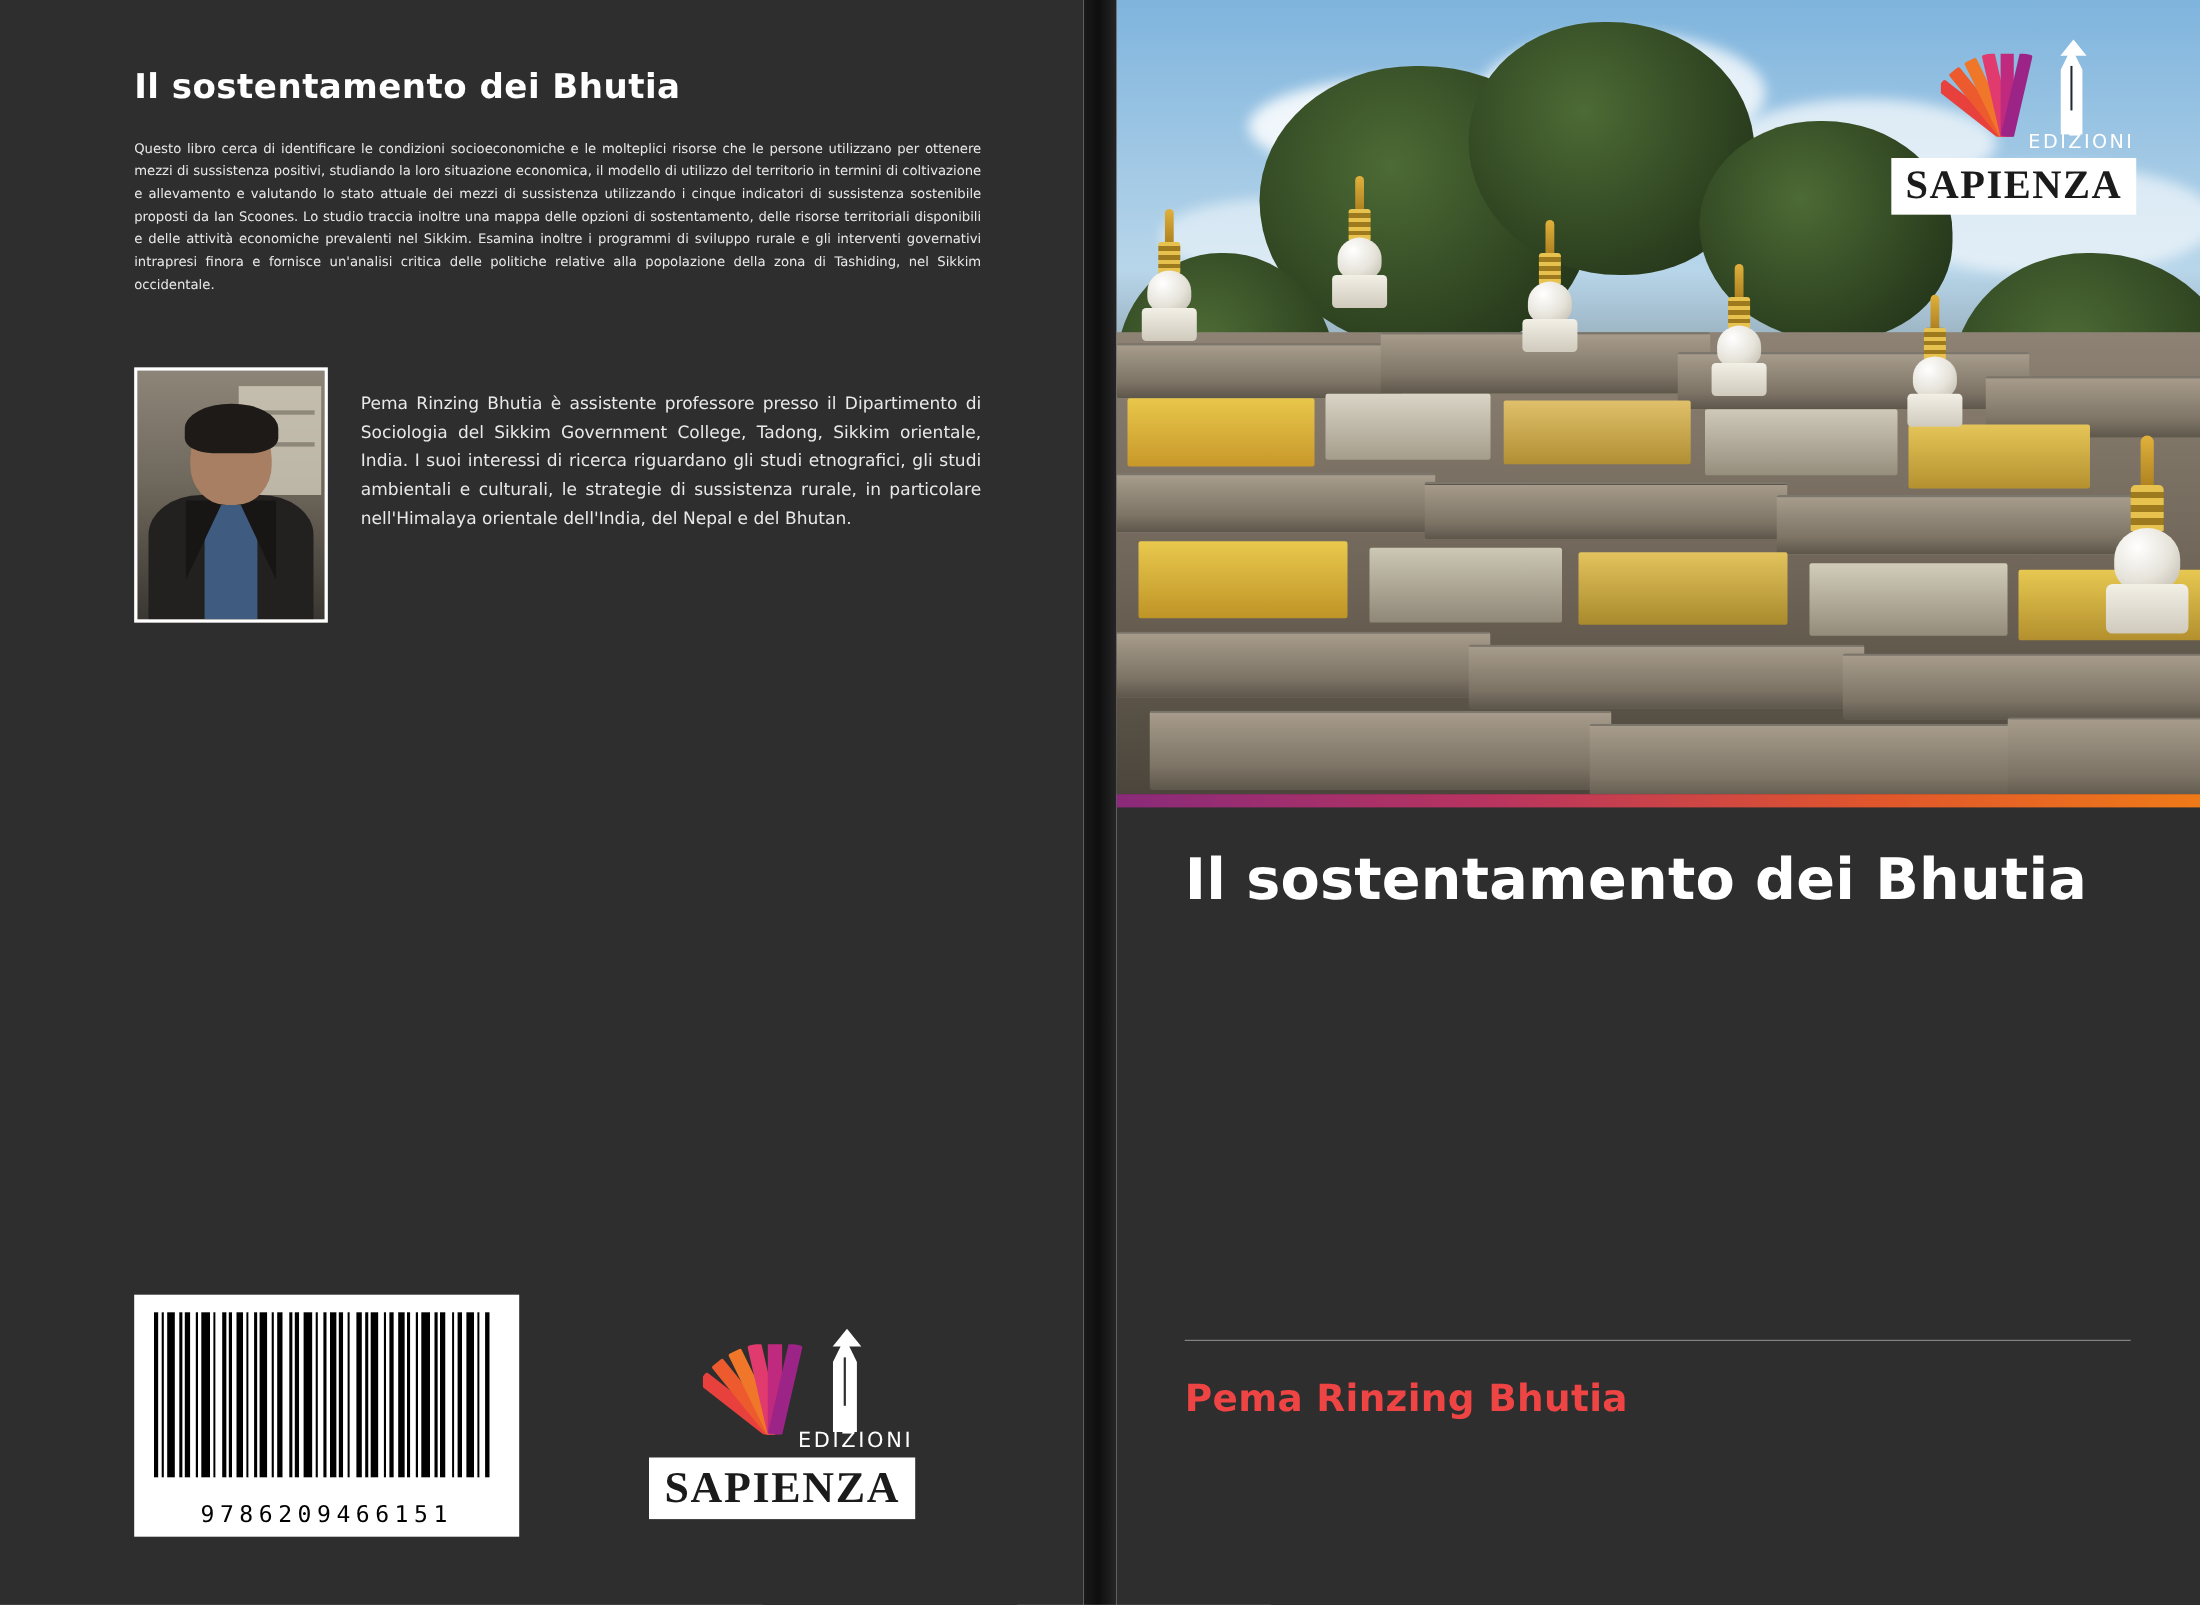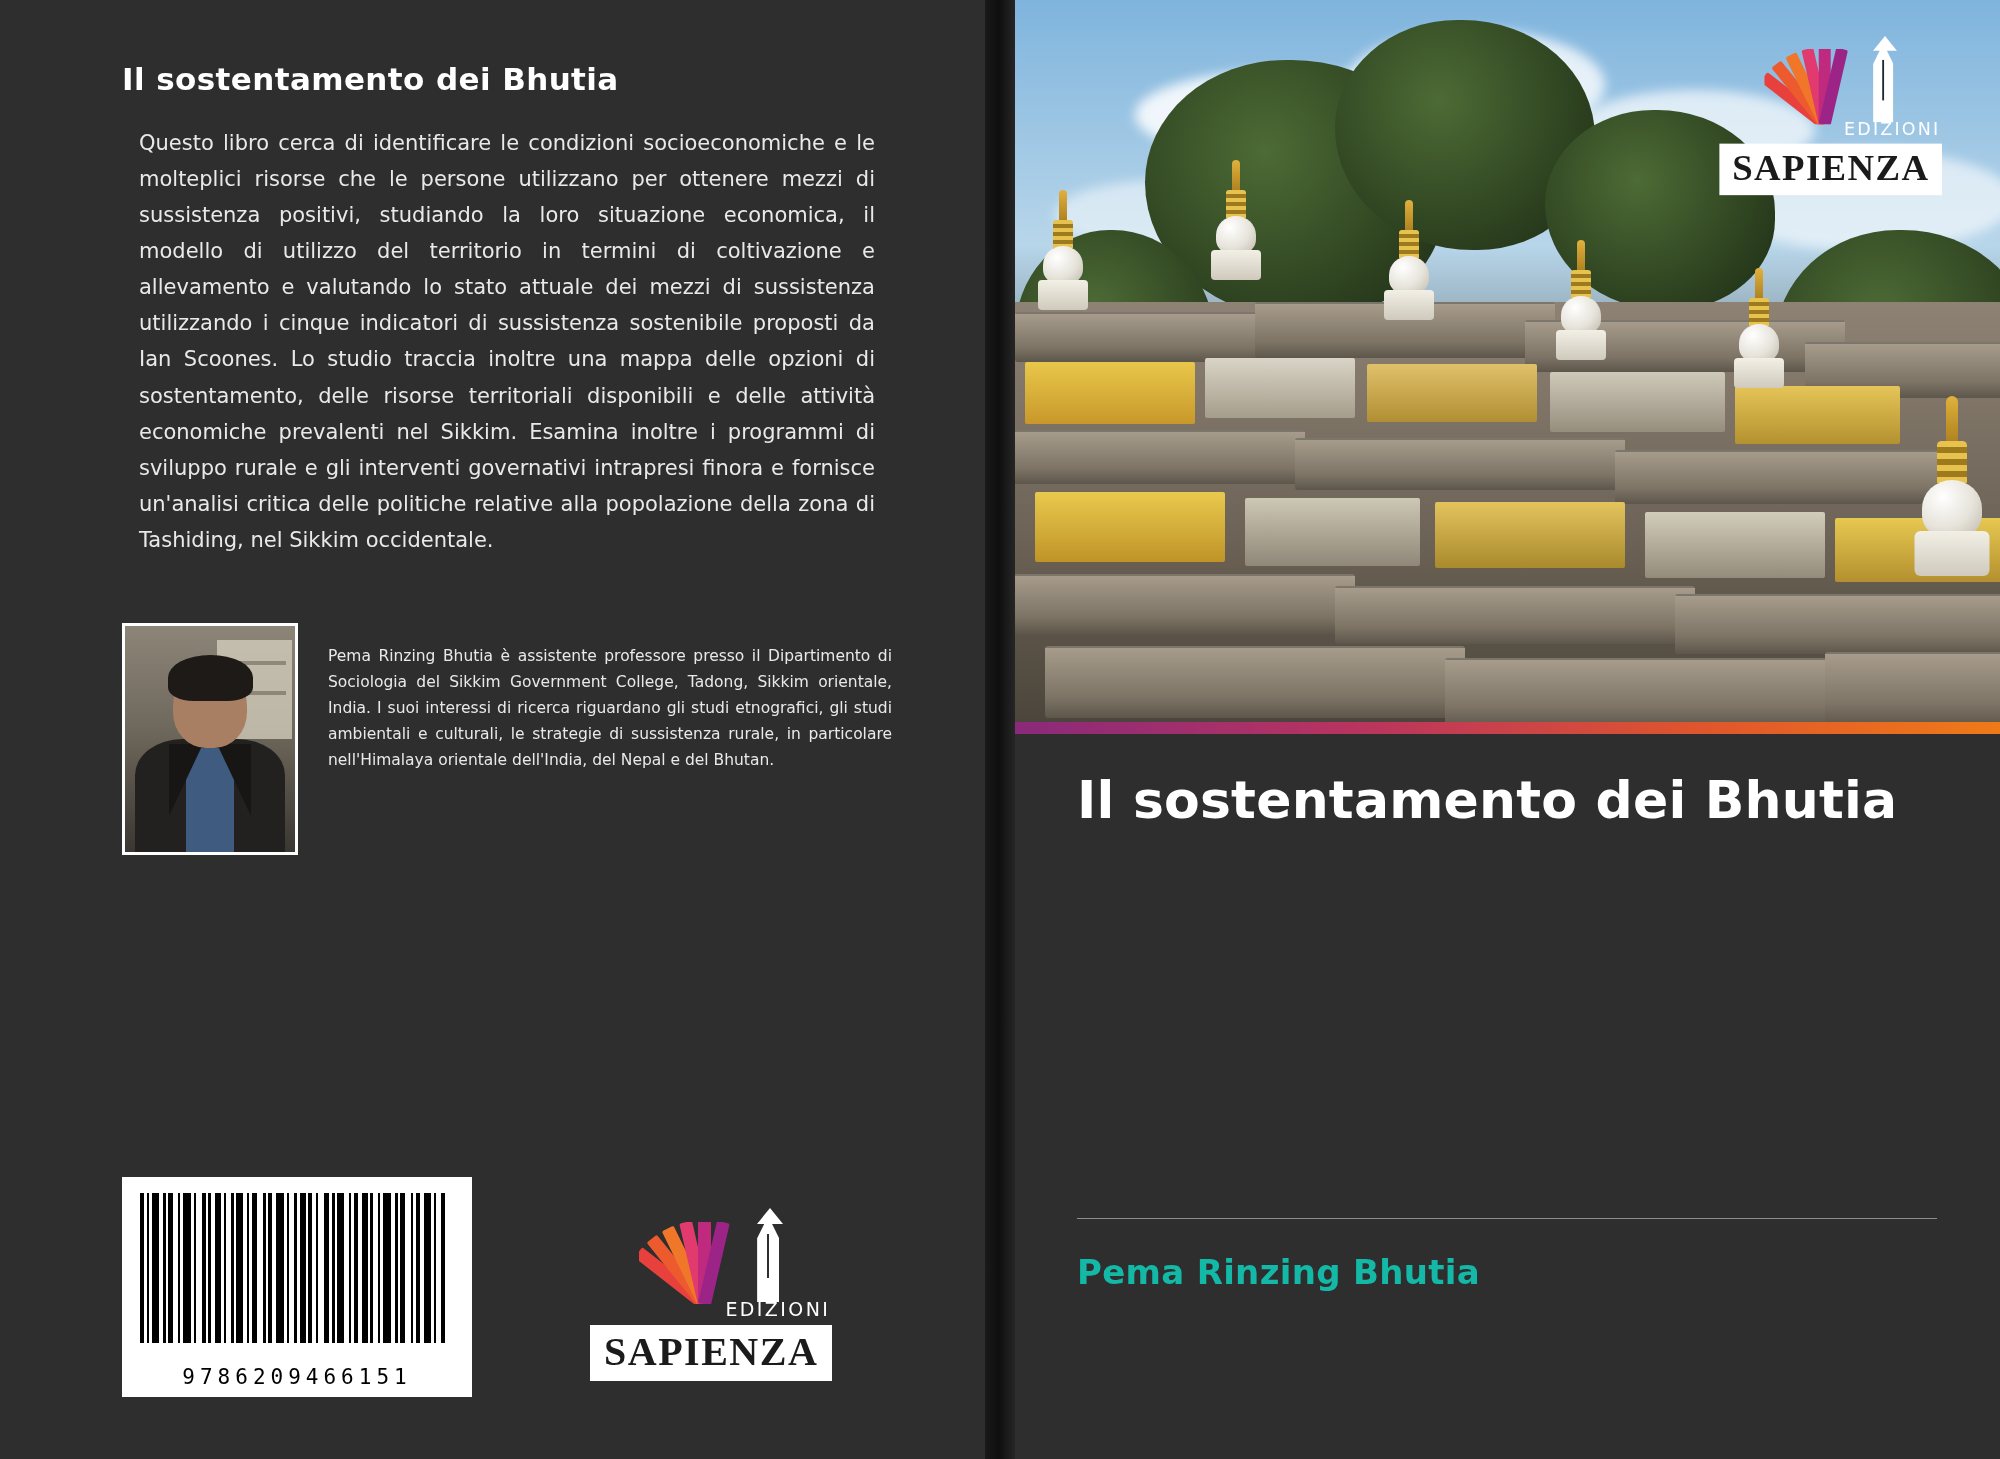--- a/index.html
+++ b/index.html
@@ -37,24 +37,24 @@
   .back-title {
     color: #ffffff;
     font-size: 31px;
     font-weight: bold;
     letter-spacing: 0.4px;
     margin: 0 0 26px 0;
     line-height: 1.25;
   }
   .back-blurb {
     color: #e9e9e9;
-    font-size: 21px;
+    font-size: 12px;
     line-height: 1.72;
     text-align: justify;
-    margin: 17px;
+    margin: 0;
   }
   .author-block {
     display: flex;
     margin-top: 65px;
   }
   .author-photo {
     width: 176px;
     height: 232px;
     border: 3px solid #ffffff;
     box-sizing: border-box;
@@ -404,21 +404,21 @@
     left: 62px;
     top: 1218px;
     width: 860px;
     height: 1px;
     background: #8c8c8c;
   }
   .front-author {
     position: absolute;
     left: 62px;
     top: 1252px;
-    color: #14b8a6;
+    color: #ef4444;
     font-size: 34px;
     font-weight: bold;
     letter-spacing: 0.3px;
   }
   .logo-front {
     position: absolute;
     right: 58px;
     top: 36px;
     transform: scale(0.92);
     transform-origin: top right;

